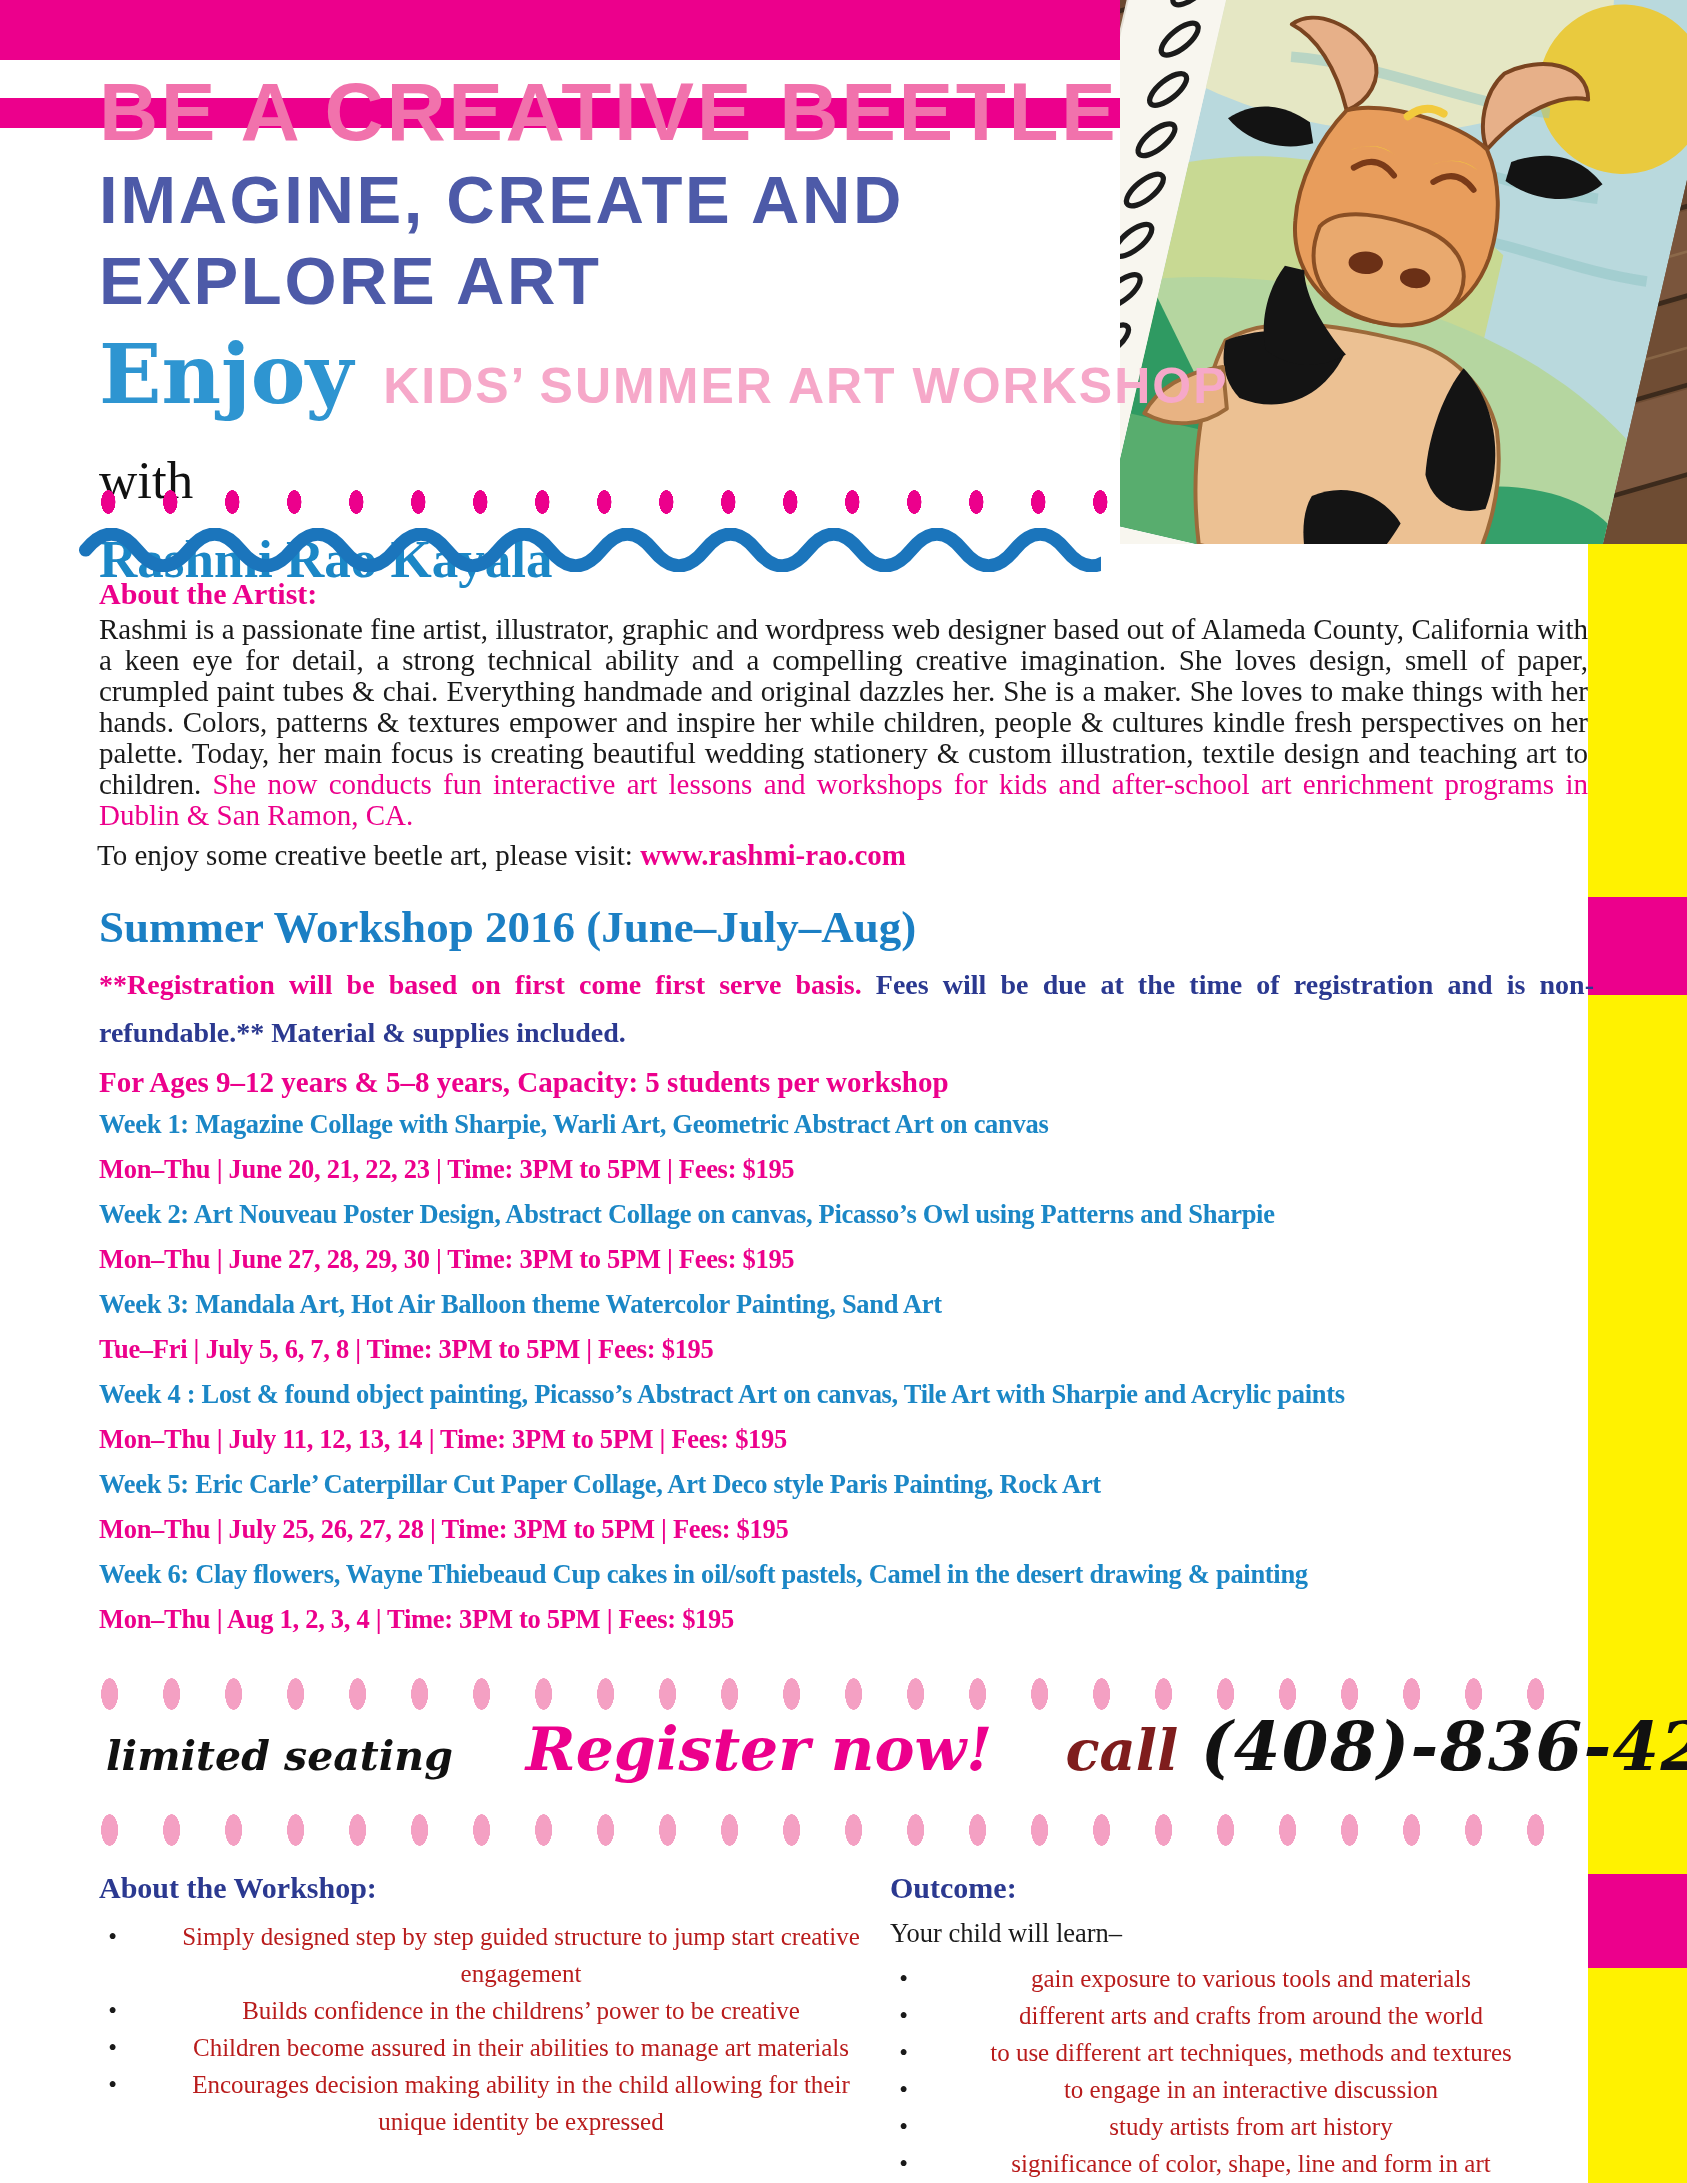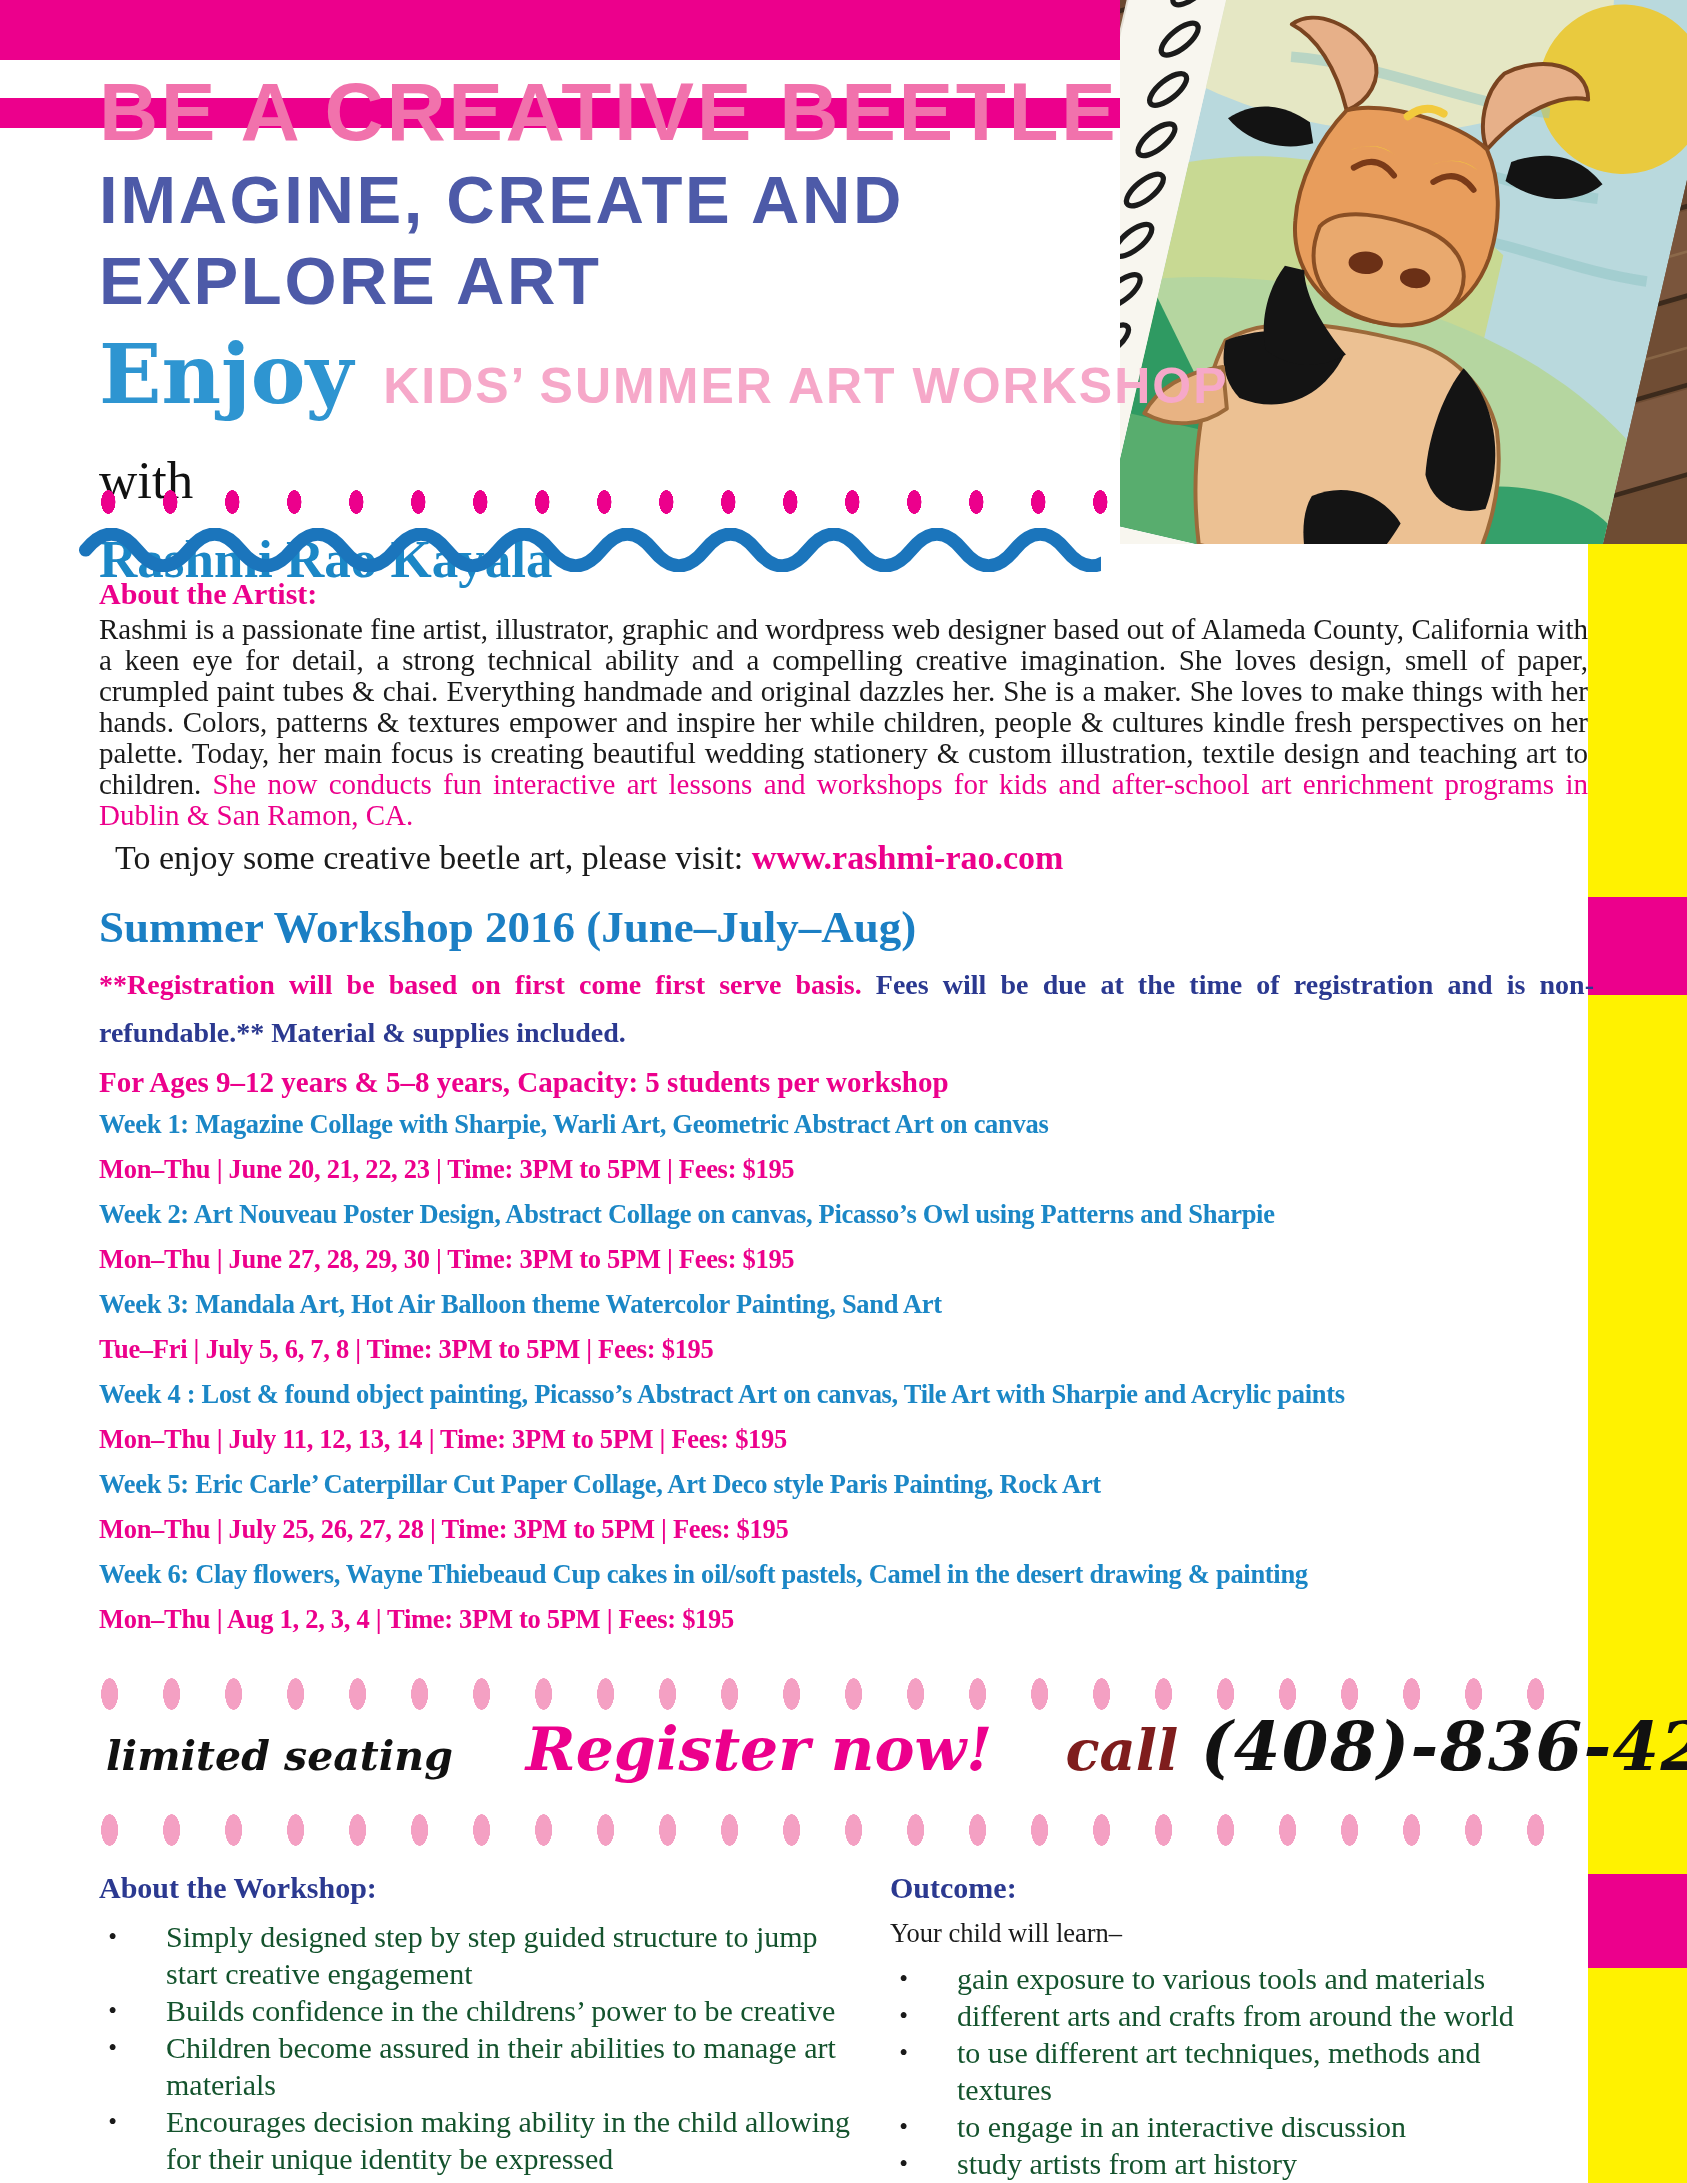--- a/index.html
+++ b/index.html
@@ -50,21 +50,21 @@
   .dots-pink.row-top { top:1678px; }
   .dots-pink.row-bottom { top:1814px; }
 
   .wave { position:absolute; left:79px; top:528px; width:1022px; height:44px; }
 
   
   .artist-heading { position:absolute; left:99px; top:577px; font-weight:bold; font-size:30px; color:#ec008c; }
   .artist-body { position:absolute; left:99px; top:614px; width:1489px; font-size:29px;
                  line-height:31px; color:#1a1a1a; text-align:justify; }
   .artist-body .mag { color:#ec008c; }
-  .visit-line { position:absolute; left:115px; top:839px; font-size:34px; color:#1a1a1a; white-space:nowrap; }
+  .visit-line { position:absolute; left:97px; top:839px; font-size:29px; color:#1a1a1a; white-space:nowrap; }
   .visit-line .site { font-weight:bold; color:#ec008c; }
 
   
   .workshop-heading { position:absolute; left:99px; top:901px; font-weight:bold; font-size:45px; color:#1b7fc4; white-space:nowrap; }
   .registration { position:absolute; left:99px; top:961px; width:1495px; font-weight:bold;
                   font-size:28px; line-height:48px; text-align:justify; }
   .registration .mag { color:#ec008c; }
   .registration .navy { color:#2b3990; }
   .ages-line { position:absolute; left:99px; top:1066px; font-weight:bold; font-size:29px; color:#ec008c; white-space:nowrap; }
 
@@ -84,21 +84,21 @@
   .phone { font-family:"DejaVu Serif", serif; font-style:italic; font-weight:bold; font-size:67px;
            letter-spacing:1.3px; color:#111111; }
 
   
   .col { position:absolute; top:1871px; }
   .col-left { left:99px; width:777px; }
   .col-right { left:890px; width:655px; }
   .col-heading { font-weight:bold; font-size:30px; color:#2b3990; margin-bottom:13.2px; }
   .col-intro { font-size:26.5px; color:#1a1a1a; margin-bottom:10.6px; }
   ul.bullets { list-style:none; }
-  ul.bullets li { position:relative; padding-left:67px; font-size:30px; line-height:37px; color:#14532d; }
+  ul.bullets li { position:relative; padding-left:67px; font-size:25px; line-height:37px; color:#b91c1c;text-align:center; }
   ul.bullets li::before { content:"•"; position:absolute; left:9.3px; top:0; font-size:25px; color:#1a1a1a; }
 </style>
 </head>
 <body>
 
 <div class="page">
 
   <div class="stripe1"></div>
   <div class="stripe2"></div>
 

